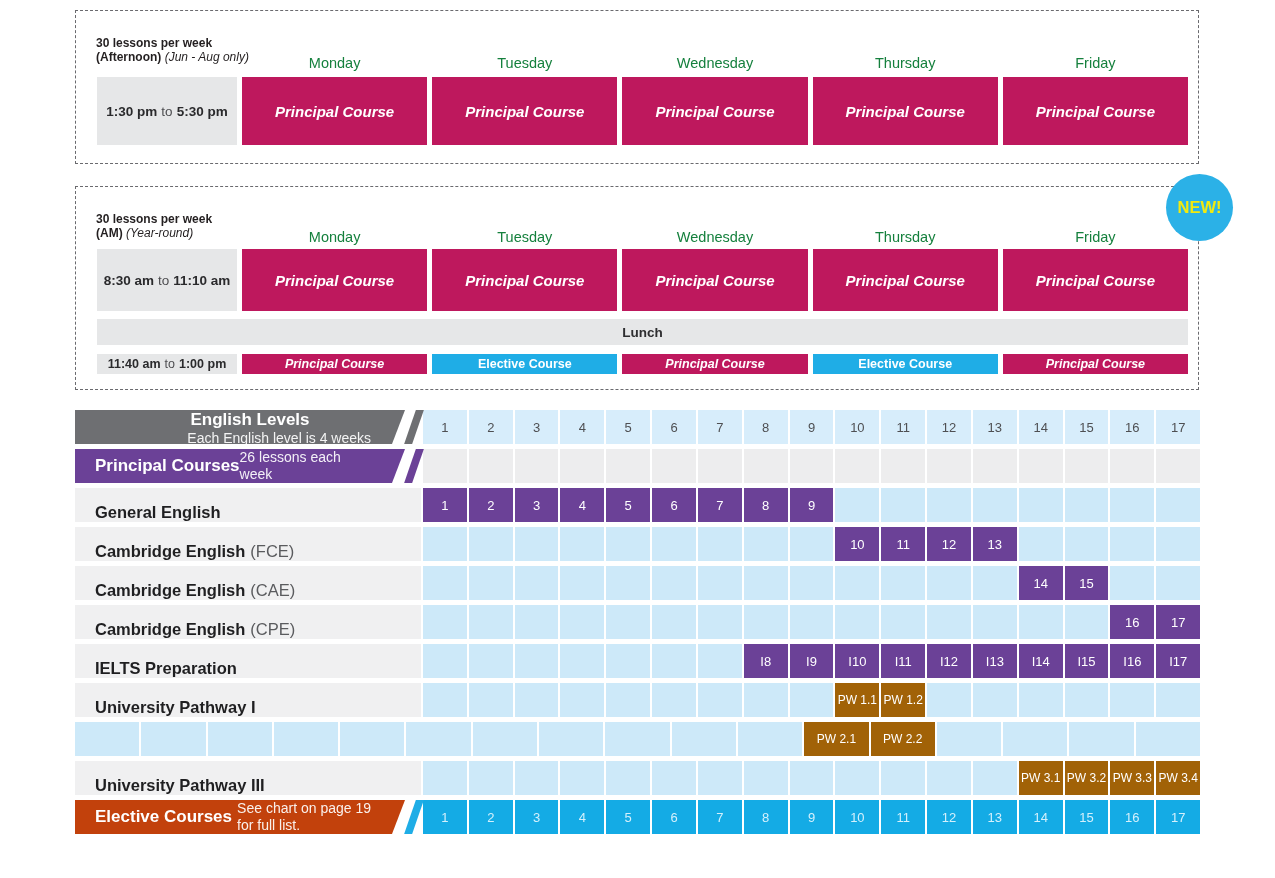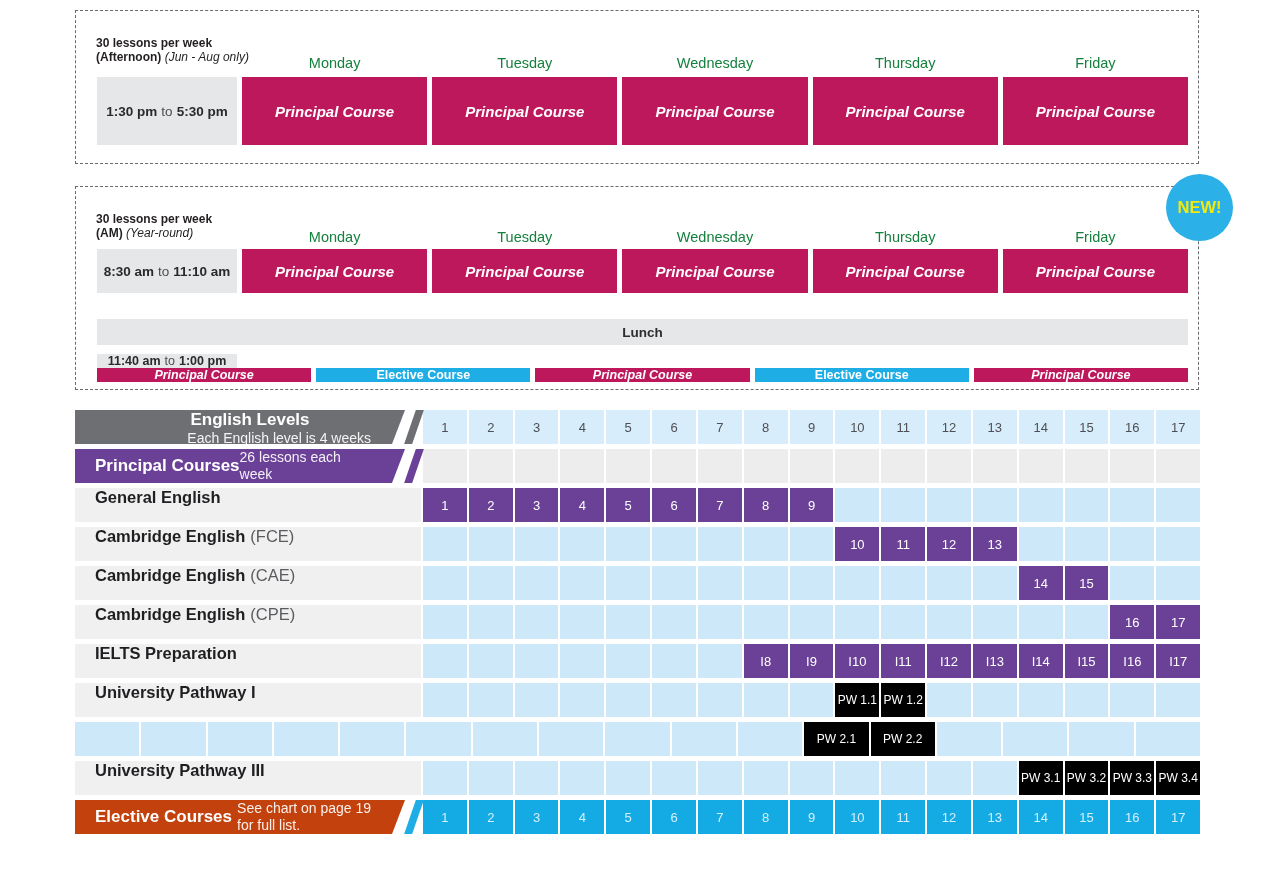--- a/index.html
+++ b/index.html
@@ -20,21 +20,21 @@
   .course-row{position:absolute;left:21px;width:1091px;display:flex;}
   .time-box{width:140px;flex:none;background:#e6e7e8;display:flex;align-items:center;justify-content:center;
             font-size:13.5px;color:#2a2a2c;margin-right:5px;white-space:nowrap;}
   .time-box .tb{font-weight:bold;}
   .time-box .tsep{font-weight:normal;color:#4d4d50;padding:0 4px;}
   .blocks{flex:1;display:flex;gap:5px;}
   .course-block{flex:1;display:flex;align-items:center;justify-content:center;
                 color:#fff;font-weight:bold;font-size:15px;}
   .course-block.principal{background:#be185d;font-style:italic;}
   .course-block.elective{background:#1fade6;}
-  .row-big{height:68px;border-radius:24px;} .row-am{height:44px;border-radius:15px;} .row-mini{height:20px;flex-direction:column;}
+  .row-big{height:68px;border-radius:24px;} .row-am{height:62px;border-radius:15px;} .row-mini{height:20px;}
   .row-mini .course-block{font-size:12.5px;}
   .row-mini .time-box{font-size:12.5px;}
   .s1 .row-big{top:66px;} .s2 .row-am{top:62px;} .s2 .row-mini{top:167px;}
   .lunch-bar{position:absolute;left:21px;top:132px;width:1091px;height:26px;background:#e6e7e8;
              display:flex;align-items:center;justify-content:center;font-size:13.5px;font-weight:bold;color:#2e2e30;}
   .new-badge{position:absolute;left:1166px;top:174px;width:67px;height:67px;border-radius:50%;
              background:#2bb1e7;display:flex;align-items:center;justify-content:center;
              color:#f2ea0f;font-weight:bold;font-size:16.5px;z-index:5;}
 
   
@@ -42,31 +42,31 @@
   .grow{display:flex;height:34px;}
   .label-zone{width:348px;flex:none;display:flex;}
   .sec-bar{width:330px;flex:none;display:flex;align-items:center;color:#fff;
            clip-path:polygon(0 0,100% 0,calc(100% - 13px) 100%,0 100%);}
   .sec-title{font-weight:bold;font-size:17px;padding-left:20px;white-space:nowrap;}
   .sec-sub{margin-left:auto;margin-right:34px;font-size:14px;line-height:1.25;text-align:left;opacity:.92;}
   .sec-stripe{width:8px;height:100%;margin-left:5px;transform:skewX(-19deg);flex:none;}
   .bar-gray{background:#6e6f72;flex-direction:column;} .stripe-gray{background:#6e6f72;}
   .bar-purple{background:#6b4197;} .stripe-purple{background:#6b4197;}
   .bar-cyan{background:#c2410c;} .stripe-cyan{background:#1fade6;}
-  .course-label{width:346px;flex:none;margin-right:2px;background:#f0f0f1;display:flex;align-items:flex-start;
+  .course-label{width:346px;flex:none;margin-right:2px;background:#f0f0f1;display:flex;align-items:flex-end;
                 padding-left:20px;box-sizing:border-box;font-size:16.5px;white-space:nowrap;}
   .course-label .lb{font-weight:bold;color:#1f1f21;}
   .course-label .ln{font-weight:normal;color:#5a5b5e;padding-left:5px;}
   .cells{flex:1;display:flex;gap:2px;}
   .cell{flex:1;display:flex;align-items:center;justify-content:center;font-size:13px;white-space:nowrap;}
   .c-blue{background:#cde9f9;}
   .c-hdr{background:#d7edfb;color:#4e4f52;}
   .c-gray{background:#ededee;}
   .c-purple{background:#6b4197;color:#ffffff;}
-  .c-navy{background:#000000;color:#ffffff;font-size:12px;}
+  .c-navy{background:#a16207;color:#ffffff;font-size:12px;}
   .c-cyan{background:#14abe5;color:#d4f0fc;}
 </style>
 </head>
 <body>
 
 <div class="canvas">
 
   <section class="sched s1">
     <div class="sched-title">
       <div class="t-bold">30 lessons per week</div>

